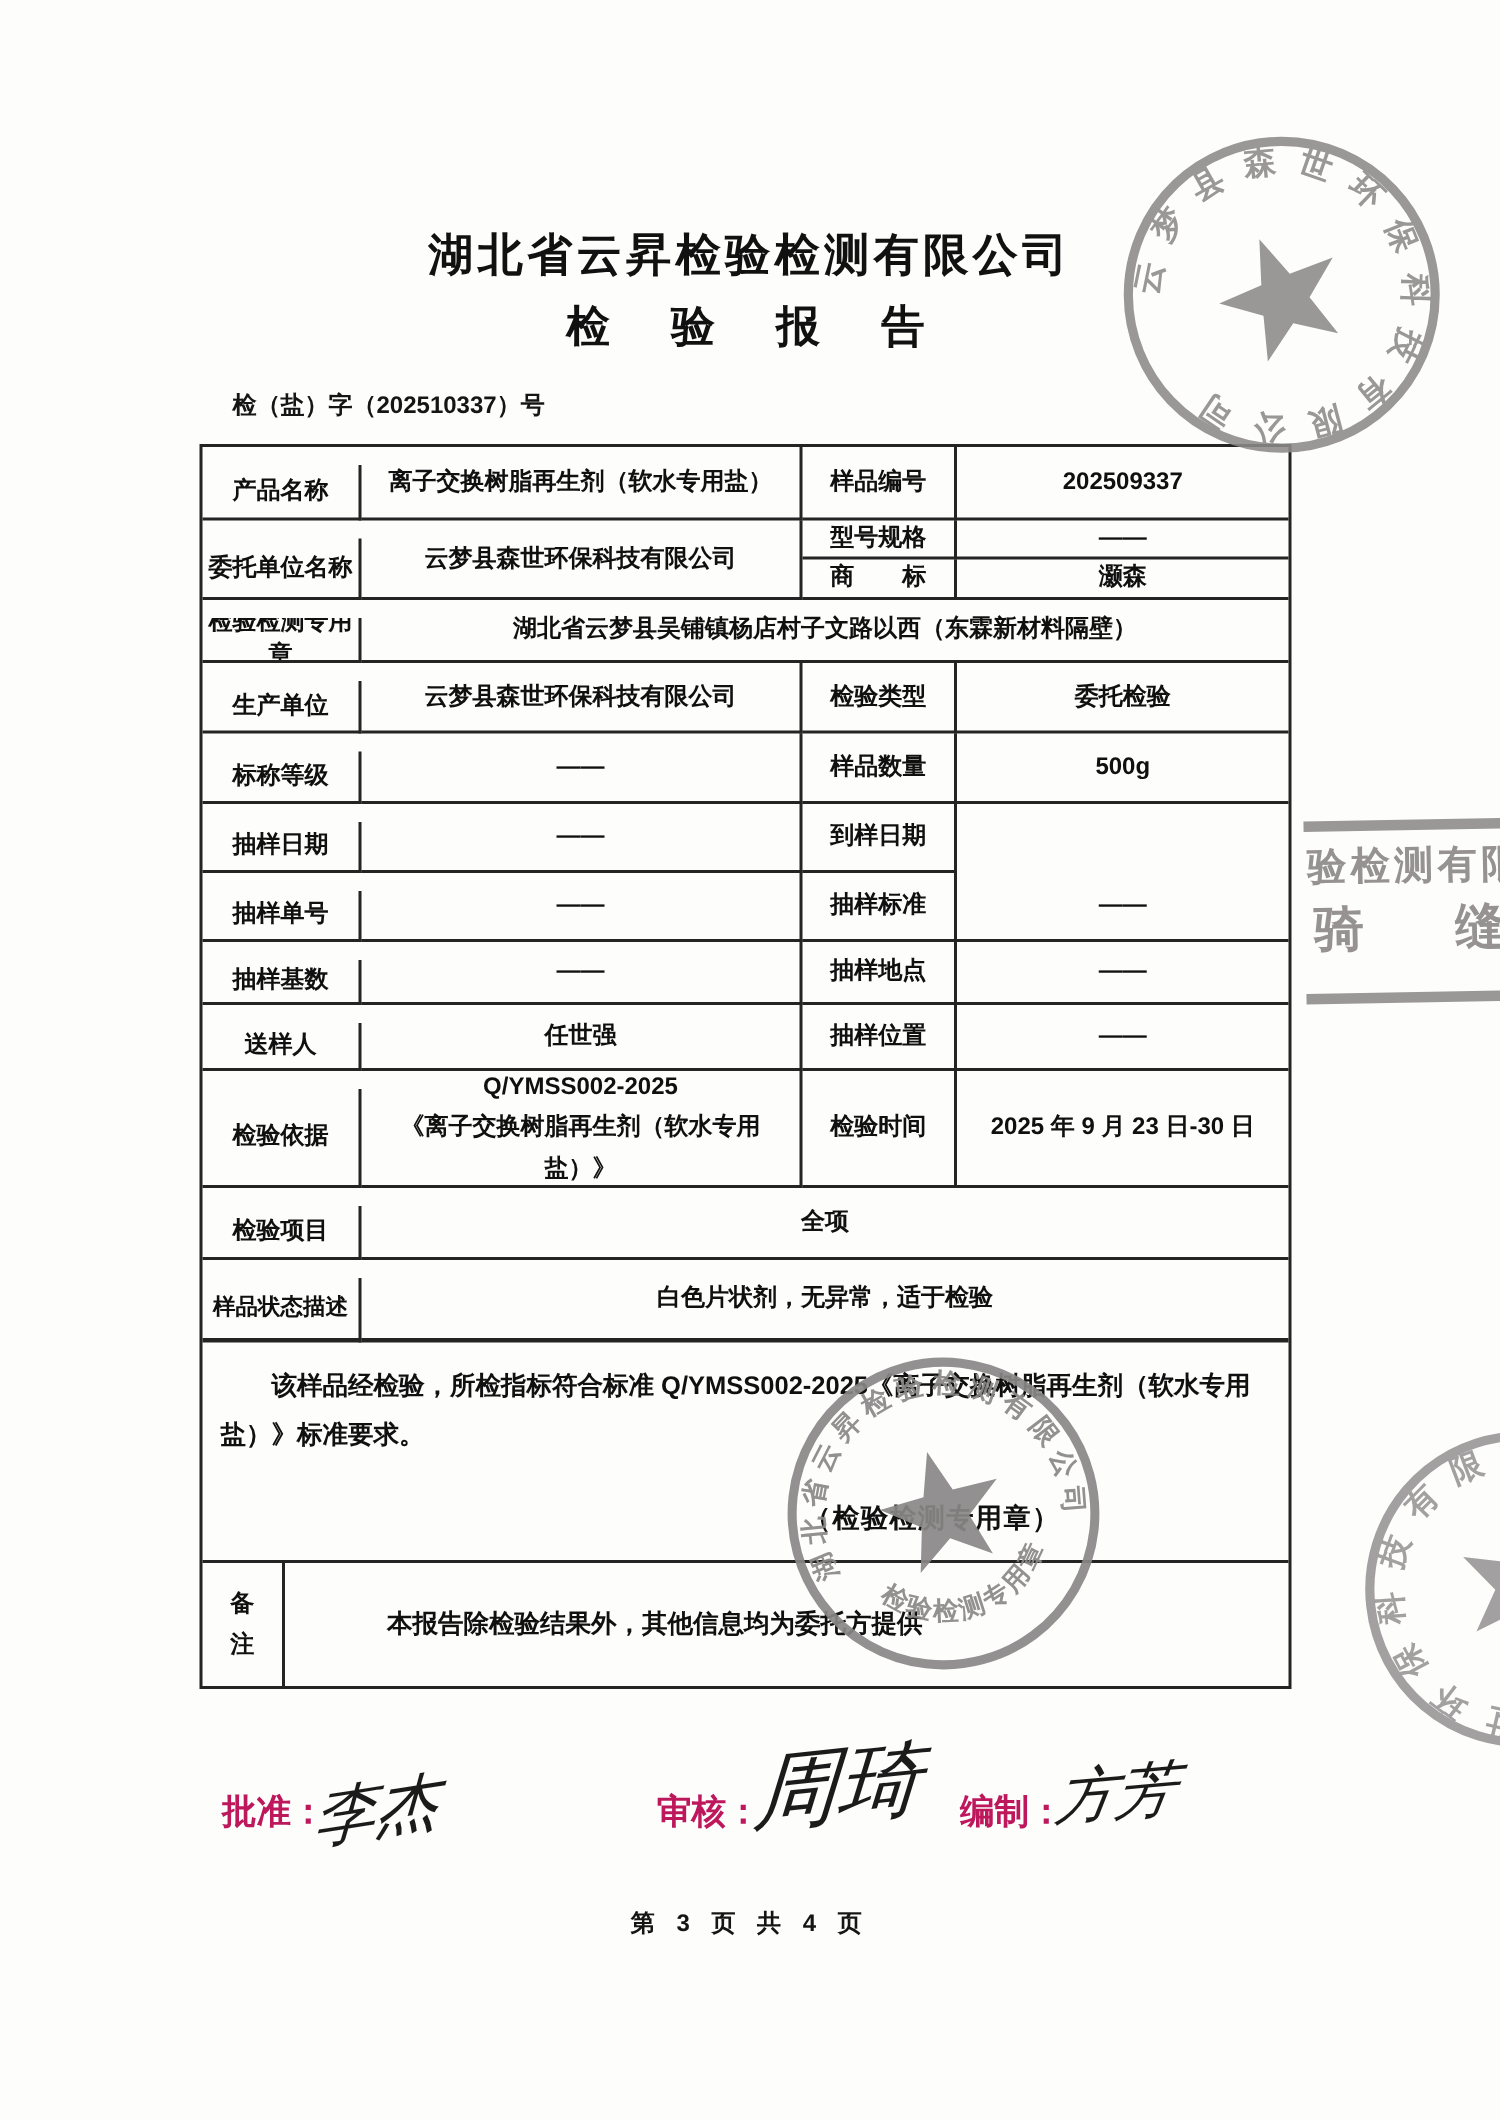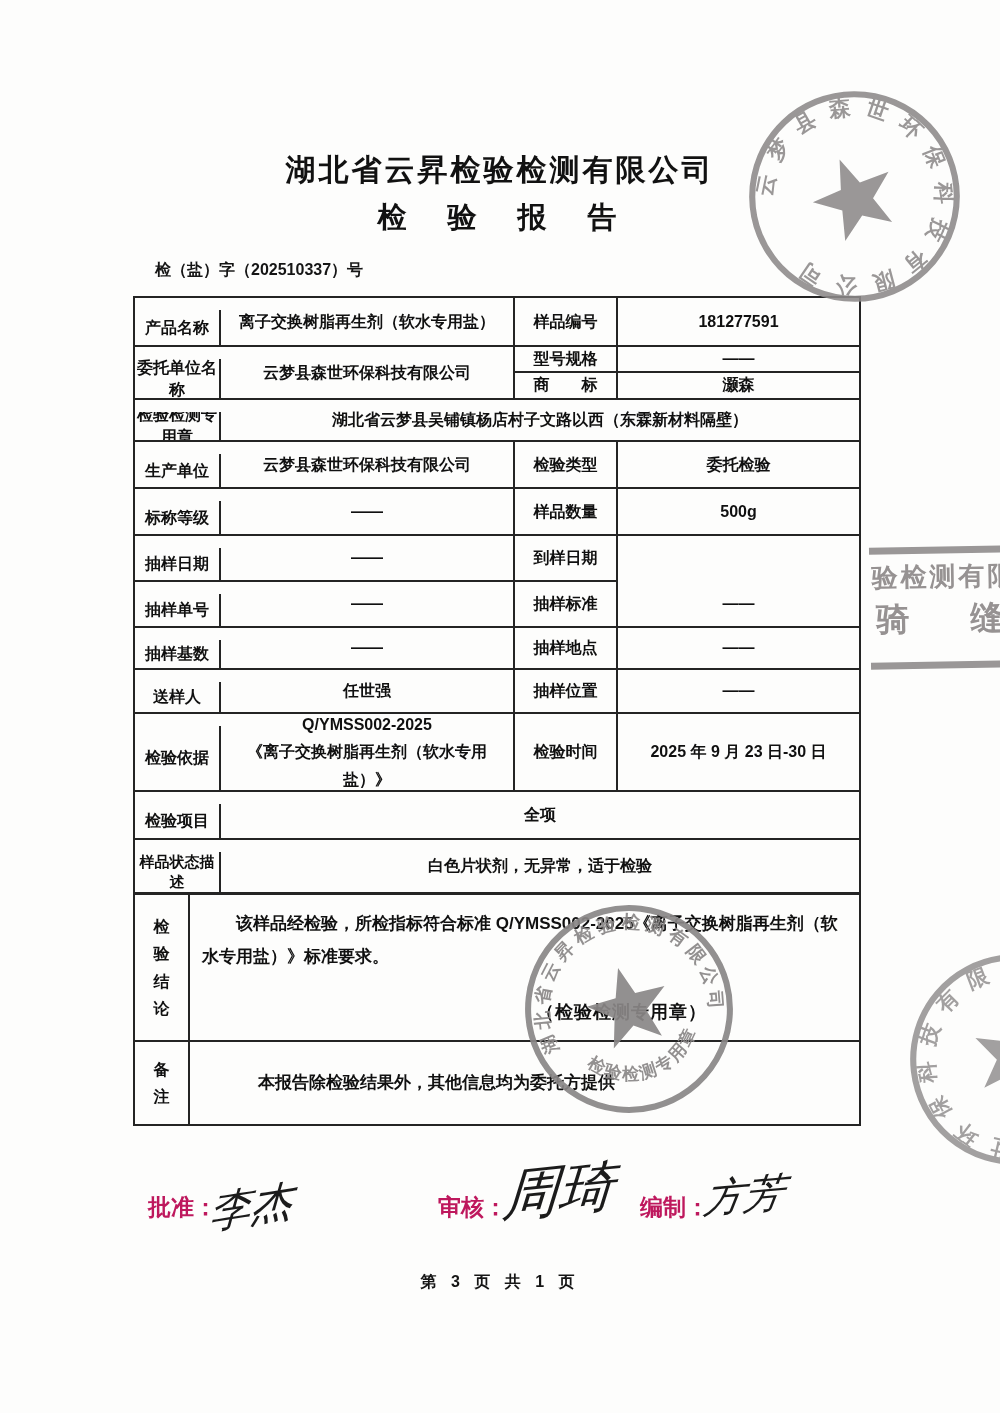--- a/index.html
+++ b/index.html
@@ -16,21 +16,21 @@
   .tbl{position:absolute;left:133px;top:296px;width:728px;border:2px solid #242424;box-sizing:border-box;background:transparent;}
   .row{display:flex;width:100%;}
   .c{
     border-right:2px solid #242424;border-bottom:2px solid #242424;
     box-sizing:border-box;display:flex;align-items:center;justify-content:center;
     text-align:center;font-weight:bold;font-size:16px;line-height:1.35;color:#101010;
     overflow:hidden;
   }
   .c.last{border-right:none;}
   .row.lastrow .c{border-bottom:none;}
-  .w-l1{width:86px;flex:none;margin-top:12px;}
+  .w-l1{width:106px;flex:none;margin-top:12px;}
   .w-v1{width:294px;flex:none;}
   .w-l2{width:103px;flex:none;}
   .w-v2{flex:1;}
   .w-wide{flex:1;}
   .w-nl{width:55px;flex:none;}
   .w-nv{flex:1;}
   .stack{flex:1;display:flex;flex-direction:column;padding:0;align-items:stretch;border-right:none;border-bottom:2px solid #242424;}
   .srow{flex:1;display:flex;}
   .srow .c{border-bottom:none;}
   .srow.divided .c{border-bottom:2px solid #242424;}
@@ -69,21 +69,21 @@
   <div class="tt title">湖北省云昇检验检测有限公司</div>
   <div class="tt subtitle">检　验　报　告</div>
   <div class="report-no">检（盐）字（202510337）号</div>
 
   <div class="tbl">
 
     <div class="row" style="height:49px">
       <div class="c w-l1">产品名称</div>
       <div class="c w-v1">离子交换树脂再生剂（软水专用盐）</div>
       <div class="c w-l2">样品编号</div>
-      <div class="c w-v2 last">181277591</div>
+      <div class="c w-v2 last">202509337</div>
     </div>
 
     <div class="row" style="height:53px">
       <div class="c w-l1">委托单位名称</div>
       <div class="c w-v1">云梦县森世环保科技有限公司</div>
       <div class="stack">
         <div class="srow divided">
           <div class="c w-l2">型号规格</div>
           <div class="c w-v2 last">——</div>
         </div>
@@ -154,23 +154,20 @@
       <div class="c w-l1">检验项目</div>
       <div class="c w-wide last">全项</div>
     </div>
 
     <div class="row thickbottom" style="height:55px">
       <div class="c w-l1" style="font-size:15px">样品状态描述</div>
       <div class="c w-wide last">白色片状剂，无异常，适于检验</div>
     </div>
 
     <div class="row" style="height:147px">
-      <div class="c w-nl">
-        <div class="vlabel">检验结论</div>
-      </div>
       <div class="c w-nv last concl-body">
         <span class="concl-text">该样品经检验，所检指标符合标准 Q/YMSS002-2025《离子交换树脂再生剂（软水专用盐）》标准要求。</span>
         <span class="seal-note">（检验检测专用章）</span>
       </div>
     </div>
 
     <div class="row lastrow" style="height:82px">
       <div class="c w-nl">
         <div class="vlabel">备注</div>
       </div>
@@ -179,21 +176,21 @@
 
   </div>
 
   <div class="sig-label" style="left:148px;top:1192px">批准：</div>
   <div class="sig sig-approve">李杰</div>
   <div class="sig-label" style="left:438px;top:1192px">审核：</div>
   <div class="sig sig-review">周琦</div>
   <div class="sig-label" style="left:640px;top:1192px">编制：</div>
   <div class="sig sig-prepare">方芳</div>
 
-  <div class="footer">第 3 页 共 1 页</div>
+  <div class="footer">第 3 页 共 4 页</div>
 
   <svg class="stamp stamp-a" width="225" height="225" viewBox="0 0 220 220">
     <defs>
       <path id="arcA" d="M34.8,82.6 A80,80 0 0 1 185.2,137.4 A80,80 0 0 1 34.8,137.4" fill="none"></path>
     </defs>
     <circle cx="110" cy="110" r="100" fill="none" stroke="#8d8a8a" stroke-width="6"></circle>
     <text font-size="21" font-weight="bold" fill="#8d8a8a" letter-spacing="13">
       <textPath href="#arcA" startOffset="2">云梦县森世环保科技有限公司</textPath>
     </text>
     <polygon fill="#8d8a8a" points="110,71 100,99.2 70.1,100 93.8,118.3 85.3,147 110,130 134.7,147 126.2,118.3 149.9,100 120,99.2"></polygon>

